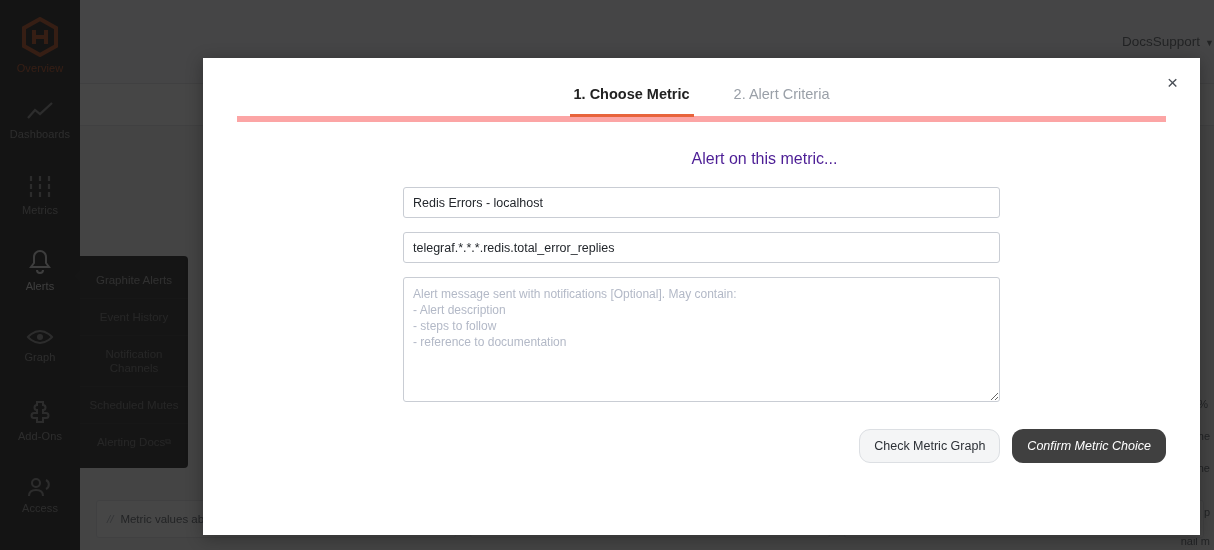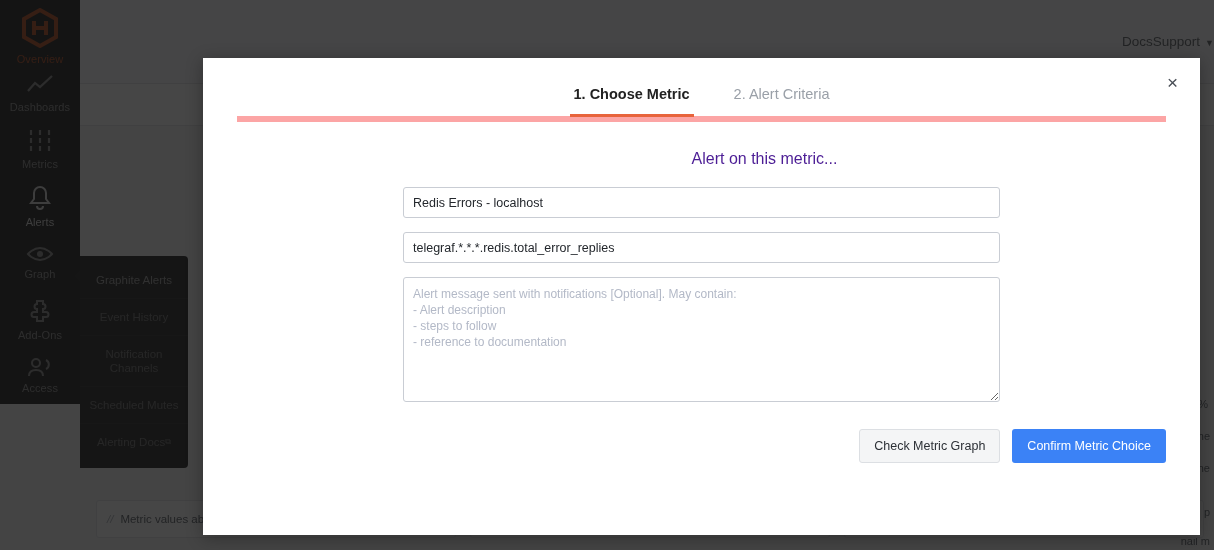--- a/index.html
+++ b/index.html
@@ -8,21 +8,21 @@
     overflow: hidden;
     font-family: "Liberation Sans", sans-serif;
     background: #ffffff;
   }
 
   
   #page { position: absolute; inset: 0; background: #f4f5f7; }
 
   
   .rail {
-    position: absolute; left: 0; top: 0; width: 80px; height: 404px;
+    position: absolute; left: 0; top: 0; width: 80px; height: 550px;
     background: #1d1d1d;
     display: flex; flex-direction: column; align-items: flex-end;
     padding-top: 8px;
   }
   .rail-item {
     width: 80px; height: 75px;
     display: flex; flex-direction: column; align-items: center; justify-content: center;
     gap: 6px;
     color: #8b8b8b; font-size: 11px; letter-spacing: .1px;
   }
@@ -140,25 +140,25 @@
   .ta::placeholder { color: #b3b9c7; }
   .note {
     text-align: center; font-size: 14px; color: #8d949c;
     margin-top: 29px;
   }
   .actions {
     display: flex; justify-content: flex-end; gap: 12px;
     margin: 27px 0 0; padding-right: 0;
   }
   .btn {
-    border-radius: 3px; font-size: 12.5px; padding: 9px 14px;
+    border-radius: 11px; font-size: 12.5px; padding: 9px 14px;
     font-family: inherit; border: 1px solid transparent; cursor: pointer;
   }
   .btn-sec { background: #f4f5f6; border-color: #dcdfe3; color: #2c3036; }
-  .btn-pri { background: #3b82f6; color: #ffffff; }
+  .btn-pri { background: #404040; color: #ffffff; font-style: italic; }
 </style>
 </head>
 <body>
 
 <div id="page">
 
   <div class="rail">
 
     <div class="rail-item active">
       <span class="glyph">

